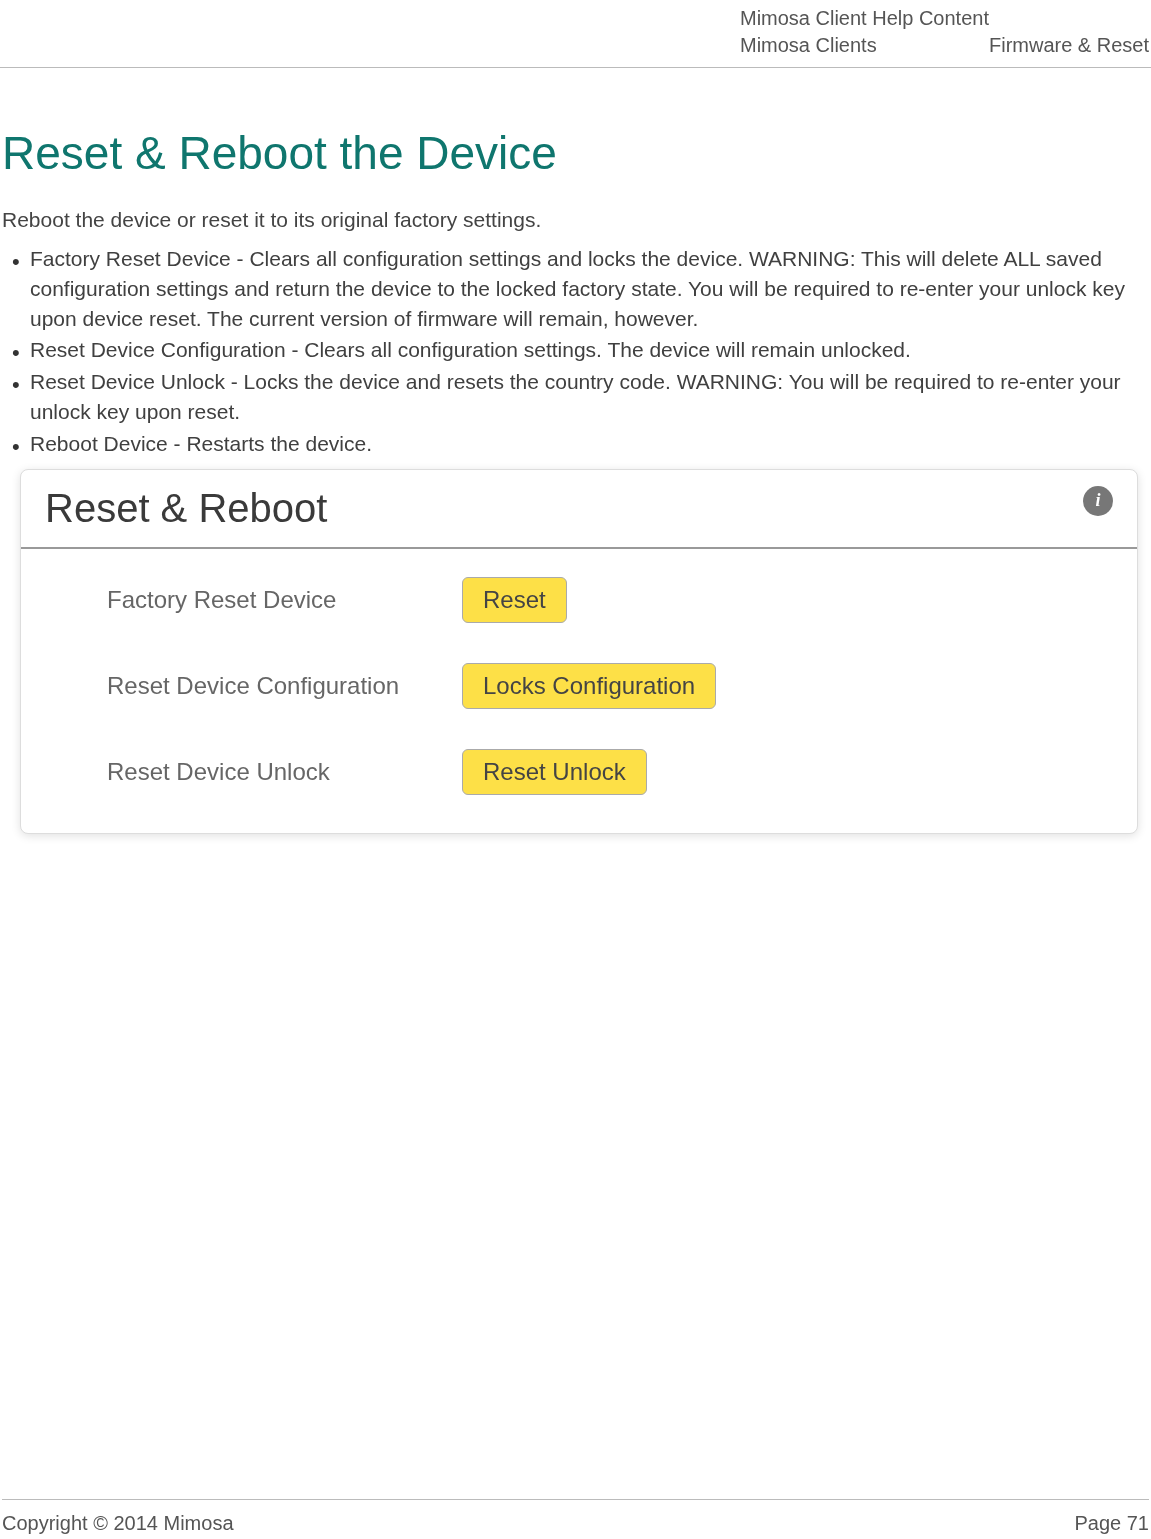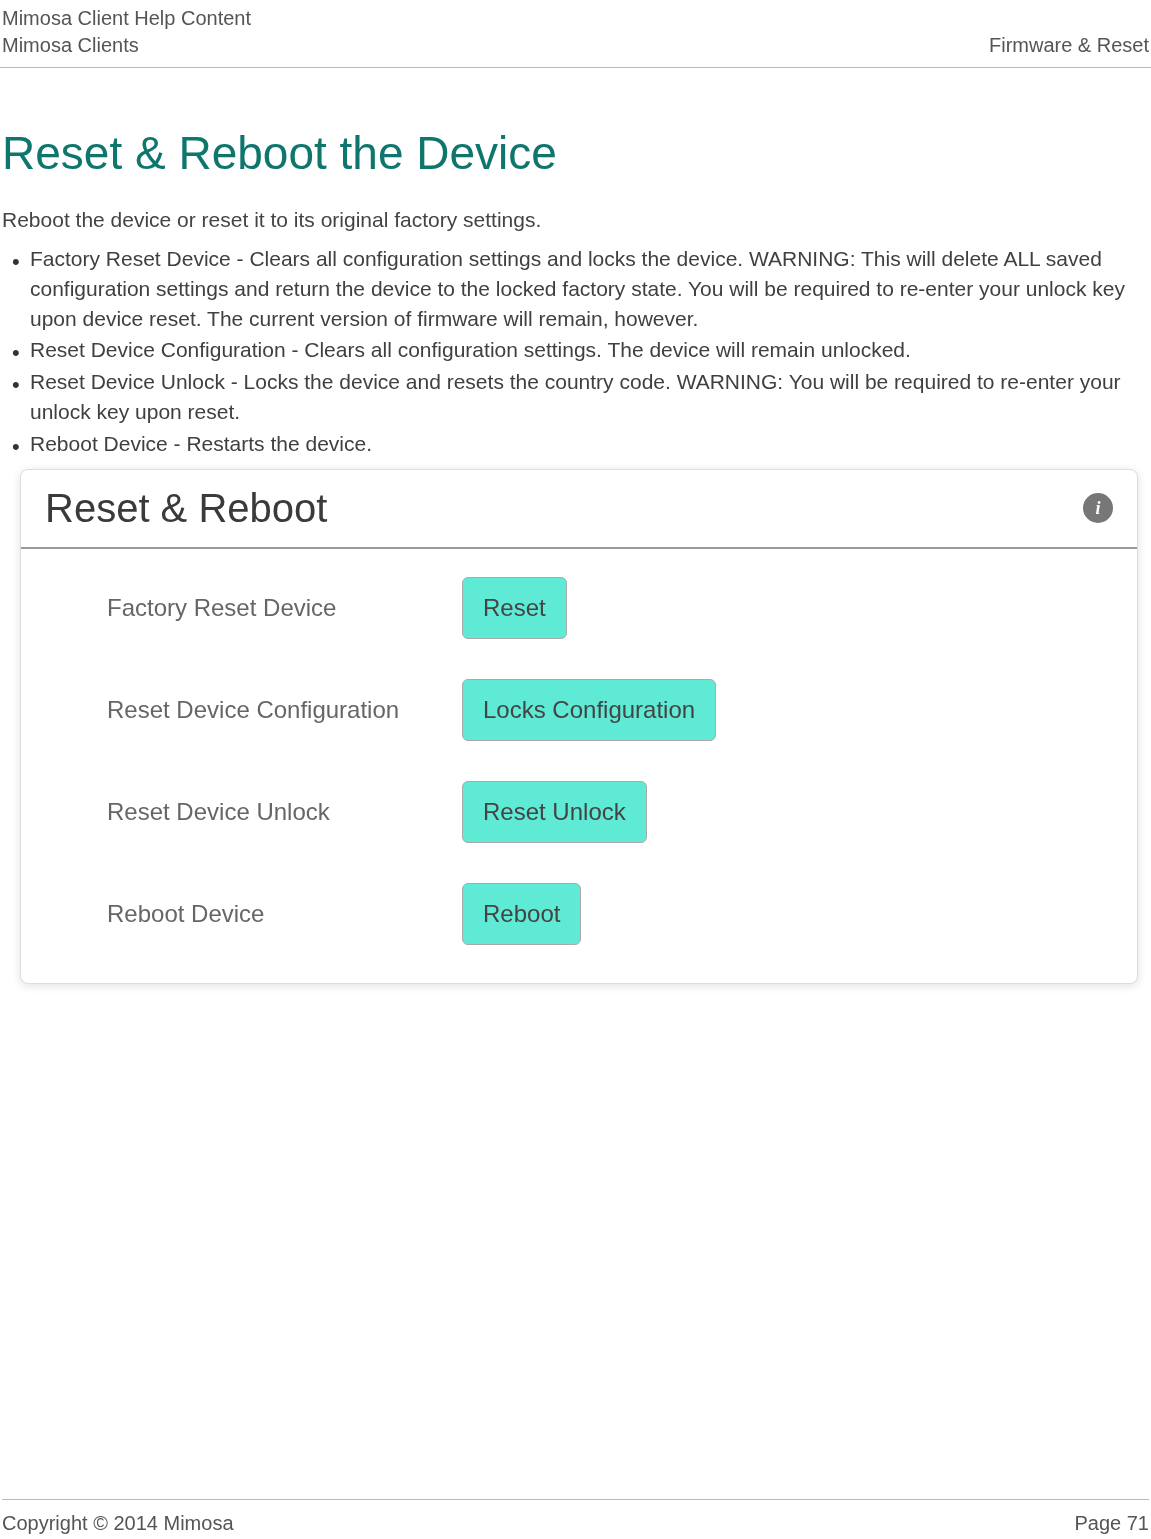--- a/index.html
+++ b/index.html
@@ -10,21 +10,21 @@
     body {
       font-family: "Segoe UI", "Helvetica Neue", Arial, sans-serif;
       width: 1151px;
       height: 1539px;
       color: #4a4a4a;
       background: #fff;
       position: relative;
     }
     .top-header {
       display: flex;
-      justify-content: space-between;
+      justify-content: flex-end;
       align-items: flex-start;
       padding: 5px 2px 8px 2px;
       border-bottom: 1px solid #bbb;
     }
     .top-header-left {
       font-size: 20px;
       color: #555;
       line-height: 1.35;
     }
     .top-header-right {
@@ -74,21 +74,20 @@
       margin: 10px 0 0 18px;
       border: 1px solid #ddd;
       border-radius: 8px;
       box-shadow: 0 2px 10px rgba(0,0,0,0.12);
       background: #fff;
       overflow: hidden;
     }
     .panel-header {
       display: flex;
       justify-content: space-between;
-      align-items: center;
       padding: 16px 24px 16px 24px;
       border-bottom: 2px solid #999;
     }
     .panel-title {
       font-size: 40px;
       font-weight: 300;
       color: #3a3a3a;
     }
     .info-icon {
       width: 30px;
@@ -118,25 +117,25 @@
     }
     .form-label {
       width: 355px;
       font-size: 24px;
       color: #666;
       font-weight: 300;
     }
     .action-btn {
       border: 1px solid #aaa;
       border-radius: 6px;
-      background: #5eead4;
+      background: #fde047;
       color: #444;
       font-size: 24px;
       font-weight: 300;
-      padding: 16px 20px;
+      padding: 8px 20px;
       cursor: pointer;
       font-family: inherit;
     }
 
     
     .bottom-footer {
       position: absolute;
       bottom: 4px;
       left: 2px;
       right: 2px;
@@ -185,24 +184,20 @@
       <div class="form-row">
         <div class="form-label">Reset Device Configuration</div>
         <button class="action-btn">Locks Configuration</button>
       </div>
 
       <div class="form-row">
         <div class="form-label">Reset Device Unlock</div>
         <button class="action-btn">Reset Unlock</button>
       </div>
 
-      <div class="form-row">
-        <div class="form-label">Reboot Device</div>
-        <button class="action-btn">Reboot</button>
-      </div>
 
     </div>
   </div>
 </div>
 
 <div class="bottom-footer">
   <div>Copyright © 2014 Mimosa</div>
   <div>Page 71</div>
 </div>
 

